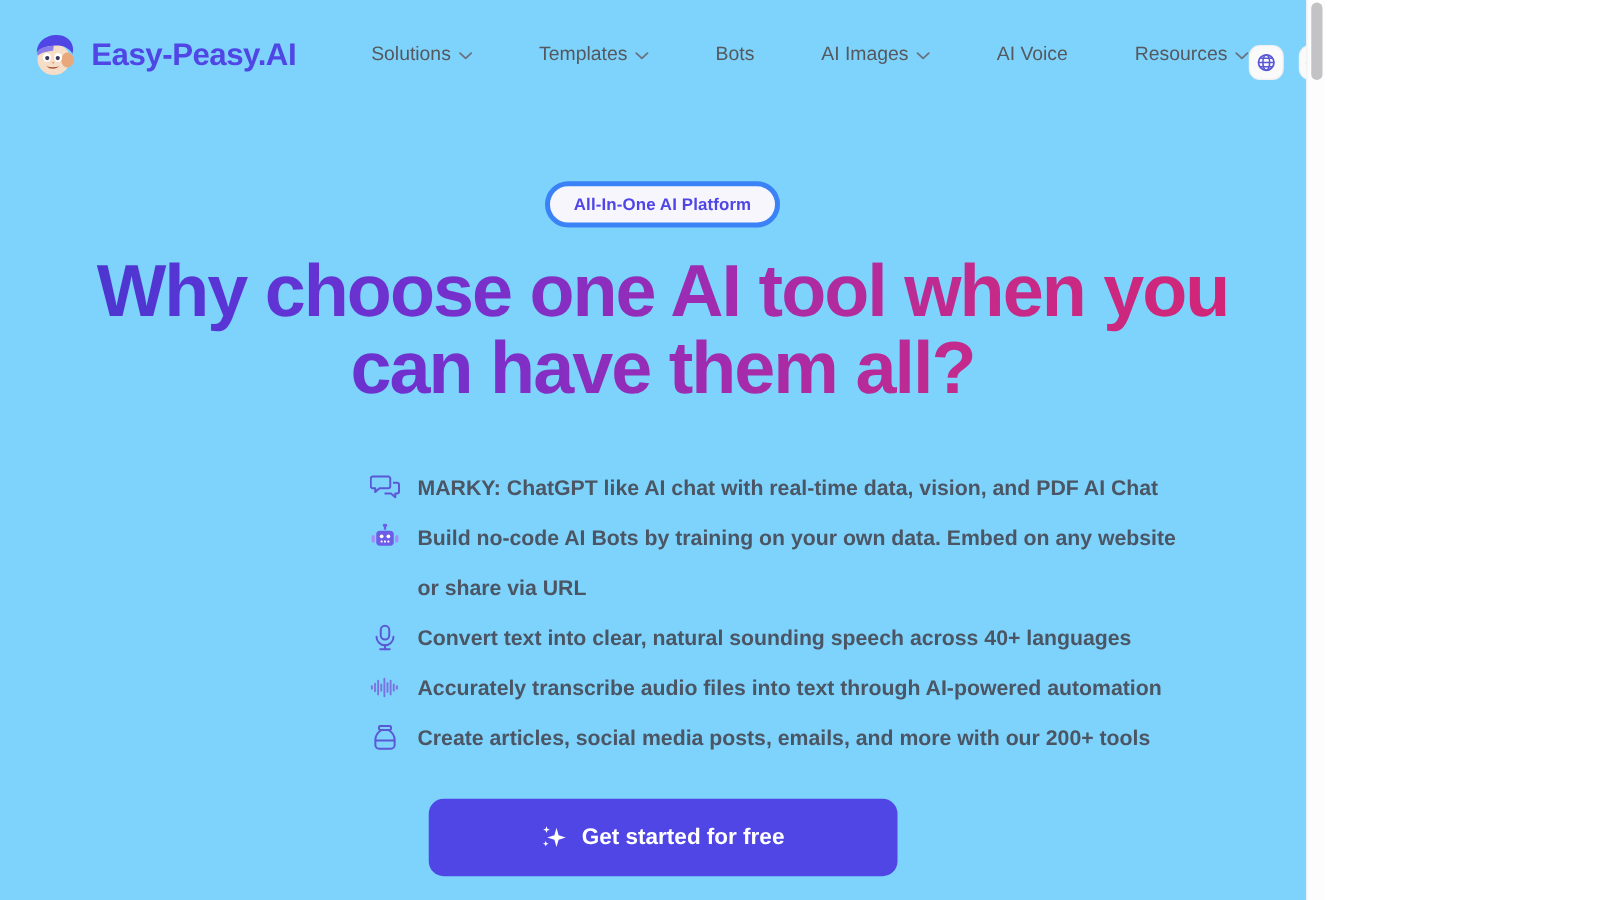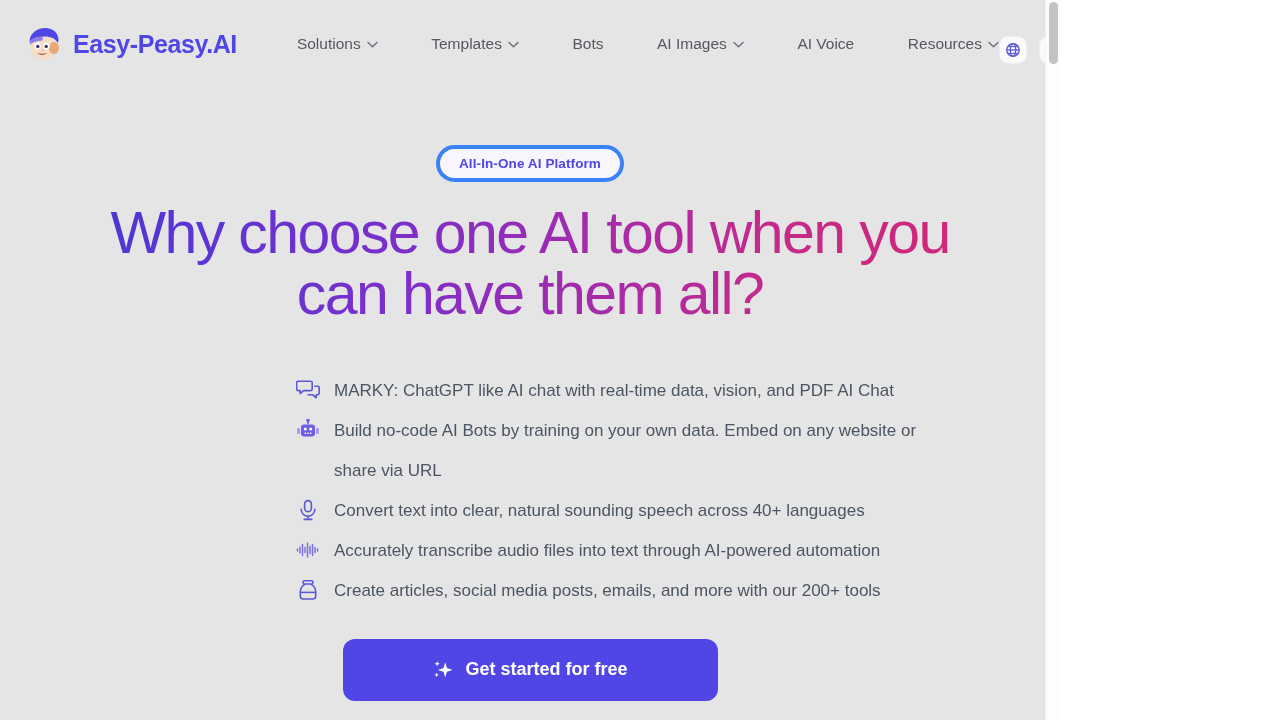--- a/index.html
+++ b/index.html
@@ -15,21 +15,21 @@
     font-family: "Liberation Sans", sans-serif;
     background: #ffffff;
     color: #4b5563;
     -webkit-font-smoothing: antialiased;
   }
 
   .page {
     position: relative;
     width: 1060px;
     height: 720px;
-    background: #e5e5e5;
+    background: #7dd3fc;
     overflow: hidden;
   }
 
   
   header.nav {
     height: 88px;
     display: flex;
     align-items: center;
     padding: 0 24px 0 24px;
     width: 1268px;
@@ -140,21 +140,21 @@
     font-weight: bold;
     letter-spacing: 0.1px;
     border-radius: 999px;
     padding: 7px 19px;
   }
 
   .headline {
     margin-top: 21px;
     font-size: 59px;
     line-height: 1.04;
-    font-weight: normal;
+    font-weight: bold;
     letter-spacing: -1.6px;
     background: linear-gradient(95deg,
         #4338ca 0%,
         #5b34d6 18%,
         #7c2fc9 38%,
         #a32bad 55%,
         #c62a89 74%,
         #d62470 100%);
     -webkit-background-clip: text;
     background-clip: text;
@@ -166,20 +166,21 @@
   .headline .line2 {
     display: block;
   }
 
   
   .features {
     margin-top: 45px;
     width: 660px;
     margin-left: 296px;
     text-align: left;
+    font-weight: bold;
   }
 
   .feature {
     font-size: 17px;
     line-height: 40px;
     color: #4b5563;
     text-indent: -38px;
     padding-left: 38px;
   }
 

